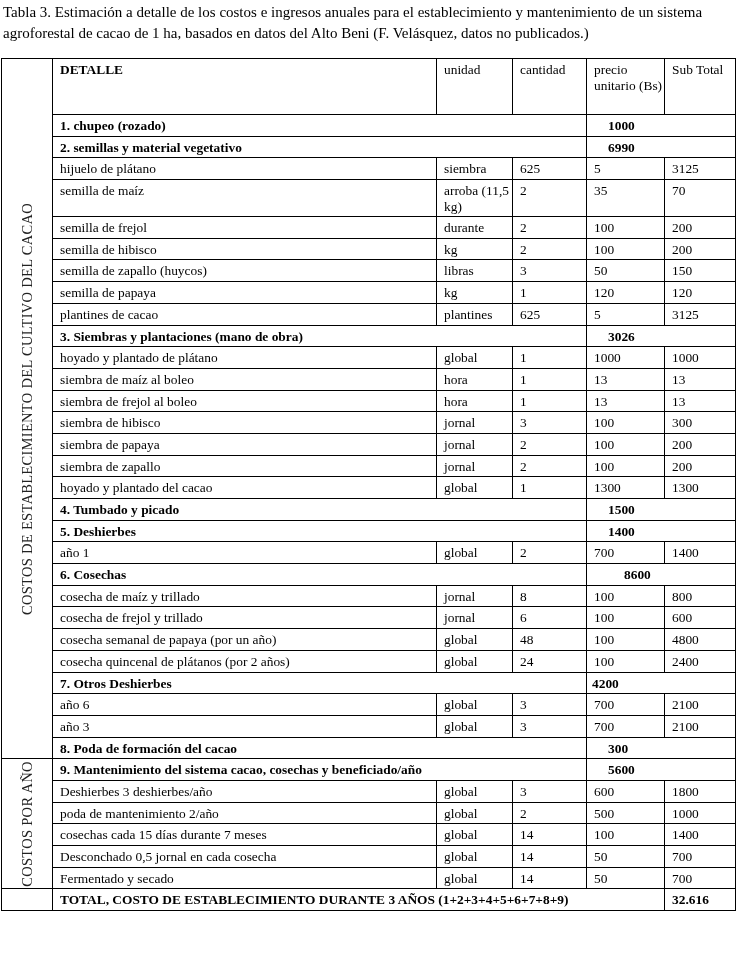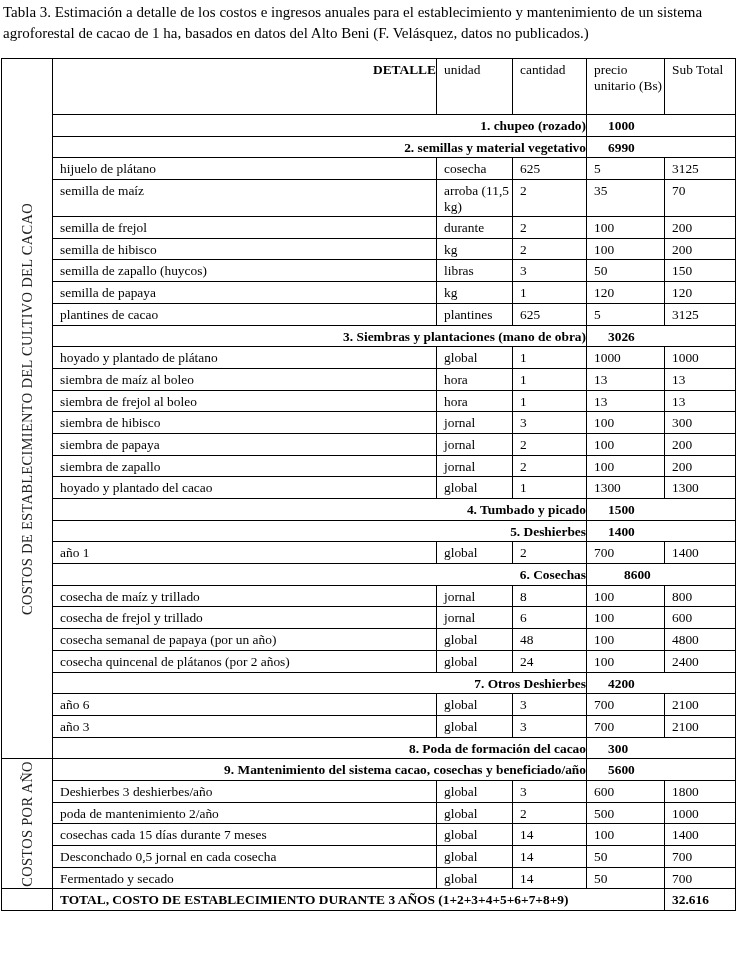--- a/index.html
+++ b/index.html
@@ -26,21 +26,21 @@
     padding: 0 !important; vertical-align: middle !important;
     position: relative;
   }
   .vert {
     position: absolute; left: 50%; top: 50%;
     transform: translate(-50%, -50%) rotate(-90deg);
     white-space: nowrap; font-family: "Liberation Serif", serif;
     font-size: 14.5px; letter-spacing: 0.3px; color: #222;
   }
   tr.hdr td { height: 56px; }
-  .b { font-weight: bold; text-align: right; }
+  .b { font-weight: bold; }
   td.sectval { text-align: left; font-weight: bold; }
   tr.two td { height: 37px; }
   .total td { height: 23px; font-weight: bold; }
 </style>
 </head>
 <body>
 
 <div class="caption">Tabla 3. Estimación a detalle de los costos e ingresos anuales para el establecimiento y mantenimiento de un sistema agroforestal de cacao de 1 ha, basados en datos del Alto Beni (F. Velásquez, datos no publicados.)</div>
 
 <table class="t">
@@ -66,21 +66,21 @@
   <tr>
         <td class="b" colspan="3">1. chupeo (rozado)</td>
         <td class="sectval" colspan="2" style="padding-left: 21px;">1000</td>
       </tr>
       <tr>
         <td class="b" colspan="3">2. semillas y material vegetativo</td>
         <td class="sectval" colspan="2" style="padding-left: 21px;">6990</td>
       </tr>
       <tr>
         <td>hijuelo de plátano</td>
-        <td>cosecha</td>
+        <td>siembra</td>
         <td>625</td>
         <td>5</td>
         <td>3125</td>
       </tr>
       <tr class="two">
         <td>semilla de maíz</td>
         <td>arroba (11,5 kg)</td>
         <td>2</td>
         <td>35</td>
         <td>70</td>
@@ -215,21 +215,21 @@
       </tr>
       <tr>
         <td>cosecha quincenal de plátanos (por 2 años)</td>
         <td>global</td>
         <td>24</td>
         <td>100</td>
         <td>2400</td>
       </tr>
       <tr>
         <td class="b" colspan="3">7. Otros Deshierbes</td>
-        <td class="sectval" colspan="2" style="padding-left: 21px;">4200</td>
+        <td class="sectval" colspan="2" style="padding-left: 5px;">4200</td>
       </tr>
       <tr>
         <td>año 6</td>
         <td>global</td>
         <td>3</td>
         <td>700</td>
         <td>2100</td>
       </tr>
       <tr>
         <td>año 3</td>

